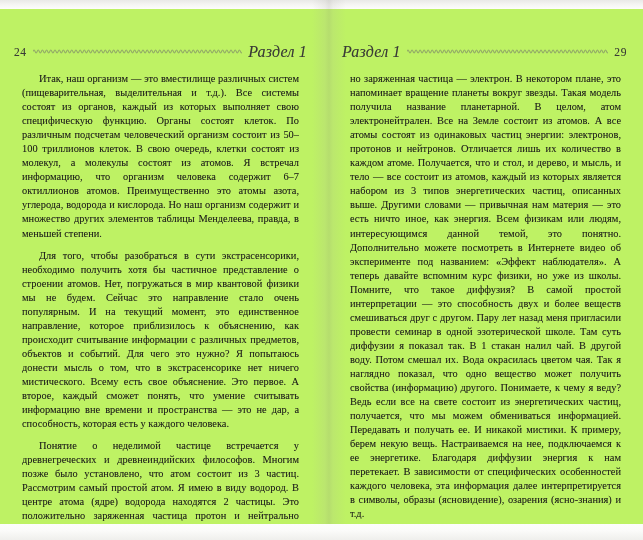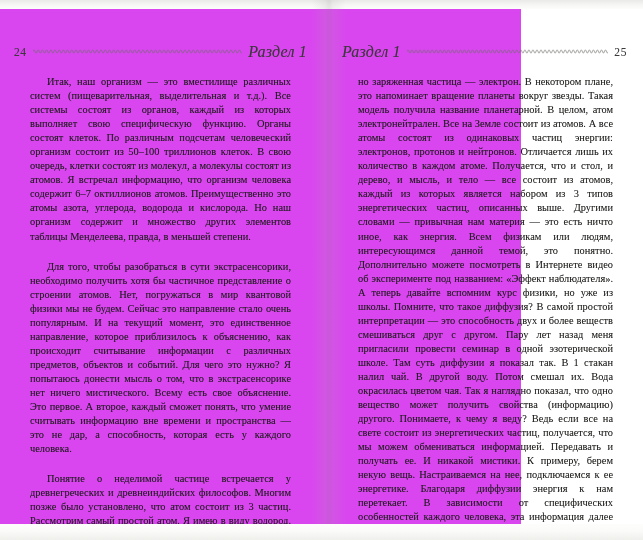--- a/index.html
+++ b/index.html
@@ -11,23 +11,23 @@
     width: 643px;
     height: 540px;
     overflow: hidden;
     font-family: "Liberation Serif", "DejaVu Serif", serif;
     color: #1a1a1a;
   }
 
   
   .spread {
     position: relative;
-    width: 521px;
+    width: 643px;
     height: 540px;
-    background: #d946ef;
+    background: #bef264;
   }
 
   
   .edge-top {
     position: absolute;
     left: 0; top: 0;
     width: 643px; height: 9px;
     background: linear-gradient(to bottom, #e9e9e7 0%, #f4f4f2 45%, #fdfdfc 100%);
     pointer-events: none;
   }
@@ -104,21 +104,21 @@
   
   .body-text {
     font-size: 10.4px;
     line-height: 14.05px;
     text-align: justify;
     text-justify: inter-word;
     color: #1c1c1a;
     -webkit-font-smoothing: antialiased;
   }
   .body-text p {
-    margin: 16px;
+    margin: 8px;
     text-indent: 0;
   }
   .body-text p.indent {
     text-indent: 17px;
   }
   .body-text p + p { margin-top: 0; }
 
   
   .body-text, .folio, .section-label {
     text-shadow: 0 0 0.35px rgba(0,0,0,0.25);
@@ -152,21 +152,21 @@
 
   <div class="page page-right">
 
     <div class="running-head rh-right">
       <span class="section-label">Раздел 1</span>
       <span class="ornament">
         <svg viewBox="0 0 600 7" preserveAspectRatio="none" xmlns="http://www.w3.org/2000/svg">
           <path d="M0 3.5 Q 3 0.6 6 3.5 T 12 3.5 T 18 3.5 T 24 3.5 T 30 3.5 T 36 3.5 T 42 3.5 T 48 3.5 T 54 3.5 T 60 3.5 T 66 3.5 T 72 3.5 T 78 3.5 T 84 3.5 T 90 3.5 T 96 3.5 T 102 3.5 T 108 3.5 T 114 3.5 T 120 3.5 T 126 3.5 T 132 3.5 T 138 3.5 T 144 3.5 T 150 3.5 T 156 3.5 T 162 3.5 T 168 3.5 T 174 3.5 T 180 3.5 T 186 3.5 T 192 3.5 T 198 3.5 T 204 3.5 T 210 3.5 T 216 3.5 T 222 3.5 T 228 3.5 T 234 3.5 T 240 3.5 T 246 3.5 T 252 3.5 T 258 3.5 T 264 3.5 T 270 3.5 T 276 3.5 T 282 3.5 T 288 3.5 T 294 3.5 T 300 3.5 T 306 3.5 T 312 3.5 T 318 3.5 T 324 3.5 T 330 3.5 T 336 3.5 T 342 3.5 T 348 3.5 T 354 3.5 T 360 3.5 T 366 3.5 T 372 3.5 T 378 3.5 T 384 3.5 T 390 3.5 T 396 3.5 T 402 3.5 T 408 3.5 T 414 3.5 T 420 3.5 T 426 3.5 T 432 3.5 T 438 3.5 T 444 3.5 T 450 3.5 T 456 3.5 T 462 3.5 T 468 3.5 T 474 3.5 T 480 3.5 T 486 3.5 T 492 3.5 T 498 3.5 T 504 3.5 T 510 3.5 T 516 3.5 T 522 3.5 T 528 3.5 T 534 3.5 T 540 3.5 T 546 3.5 T 552 3.5 T 558 3.5 T 564 3.5 T 570 3.5 T 576 3.5 T 582 3.5 T 588 3.5 T 594 3.5 T 600 3.5" fill="none" stroke="#6e6e6a" stroke-width="1.05" vector-effect="non-scaling-stroke"></path>
         </svg>
       </span>
-      <span class="folio">25</span>
+      <span class="folio">29</span>
     </div>
 
     <div class="body-text">
       <p>но заряженная частица — электрон. В некотором плане, это напоминает вращение планеты вокруг звезды. Такая модель получила название планетарной. В целом, атом электронейтрален. Все на Земле состоит из атомов. А все атомы состоят из одинаковых частиц энергии: электронов, протонов и нейтронов. Отличается лишь их количество в каждом атоме. Получается, что и стол, и дерево, и мысль, и тело — все состоит из атомов, каждый из которых является набором из 3 типов энергетических частиц, описанных выше. Другими словами — привычная нам материя — это есть ничто иное, как энергия. Всем физикам или людям, интересующимся данной темой, это понятно. Дополнительно можете посмотреть в Интернете видео об эксперименте под названием: «Эффект наблюдателя». А теперь давайте вспомним курс физики, но уже из школы. Помните, что такое диффузия? В самой простой интерпретации — это способность двух и более веществ смешиваться друг с другом. Пару лет назад меня пригласили провести семинар в одной эзотерической школе. Там суть диффузии я показал так. В 1 стакан налил чай. В другой воду. Потом смешал их. Вода окрасилась цветом чая. Так я наглядно показал, что одно вещество может получить свойства (информацию) другого. Понимаете, к чему я веду? Ведь если все на свете состоит из энергетических частиц, получается, что мы можем обмениваться информацией. Передавать и получать ее. И никакой мистики. К примеру, берем некую вещь. Настраиваемся на нее, подключаемся к ее энергетике. Благодаря диффузии энергия к нам перетекает. В зависимости от специфических особенностей каждого человека, эта информация далее интерпретируется в символы, образы (ясновидение), озарения (ясно-знания) и т.д.</p>
     </div>
   </div>
 
   <div class="gutter"></div>
   <div class="edge-bottom"></div>
 

